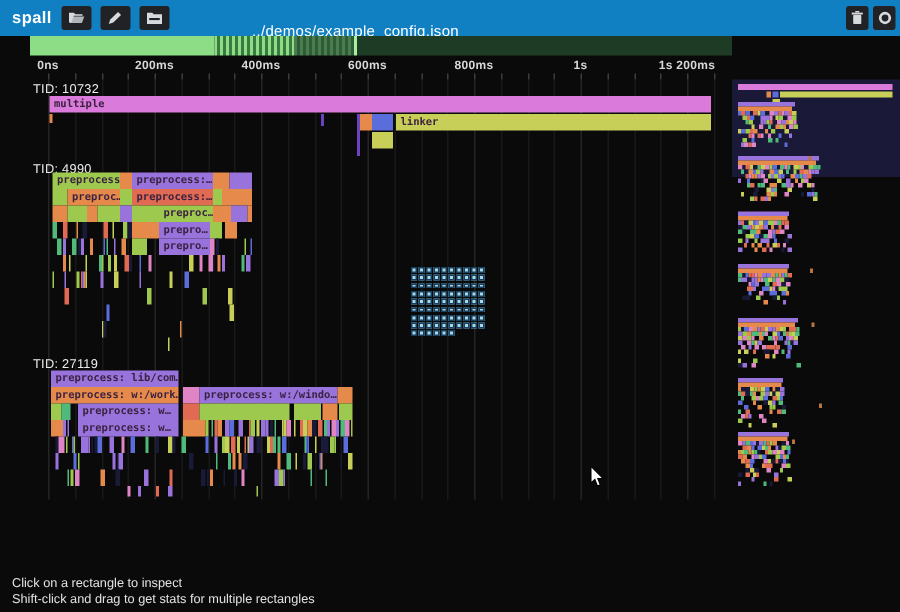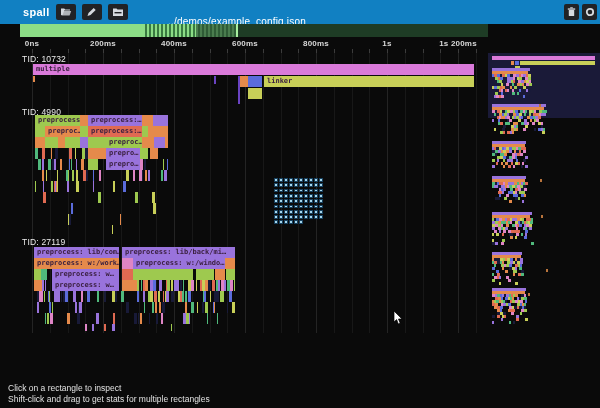--- a/index.html
+++ b/index.html
@@ -2,21 +2,21 @@
 <html><head>
 <meta charset="utf-8">
 <style>
   html,body{margin:0;padding:0;background:#000;}
   .screen{position:relative;width:600px;height:408px;background:#0a0a0a;overflow:hidden;
           font-family:"Liberation Sans",sans-serif;}
   .abs{position:absolute;}
   
   .topbar{position:absolute;left:0;top:0;width:600px;height:24px;background:#1180c2;
           display:flex;align-items:center;}
-  .logo{color:#fff;font-size:11px;font-weight:700;letter-spacing:.3px;margin-left:23px;}
+  .logo{color:#fff;font-size:11px;font-weight:700;letter-spacing:.3px;margin-left:8px;}
   .hbtn{width:20px;height:16px;background:#212225;border-radius:2px;margin-left:6px;
         display:flex;align-items:center;justify-content:center;color:#d6dadf;}
   .hbtn svg{display:block;}
   .hbtn.right{width:15px;margin-left:0;}
   .title{position:absolute;left:237px;top:6px;transform:translateX(-50%);
          color:#fff;font-size:10px;letter-spacing:.2px;white-space:nowrap;margin-top:10px;}
   .rbtns{position:absolute;right:3px;top:4px;display:flex;gap:3px;}
   
   .ruler-label{position:absolute;color:#d8d8d8;font-size:8px;font-weight:700;
                letter-spacing:.2px;white-space:nowrap;}
@@ -257,23 +257,20 @@
       <div class="span" style="position: absolute; left: 152px; top: 192px; width: 3px; height: 11px; background: rgb(200, 207, 88);"></div>
       <div class="span" style="position: absolute; left: 71px; top: 203px; width: 2px; height: 11px; background: rgb(91, 108, 219);"></div>
       <div class="span" style="position: absolute; left: 153px; top: 203px; width: 3px; height: 11px; background: rgb(200, 207, 88);"></div>
       <div class="span" style="position: absolute; left: 68px; top: 214px; width: 1px; height: 11px; background: rgb(200, 207, 88);"></div>
       <div class="span" style="position: absolute; left: 69px; top: 214px; width: 2px; height: 11px; background: rgb(24, 26, 56);"></div>
       <div class="span" style="position: absolute; left: 120px; top: 214px; width: 1px; height: 11px; background: rgb(229, 138, 75);"></div>
       <div class="span" style="position: absolute; left: 112px; top: 225px; width: 1px; height: 9px; background: rgb(200, 207, 88);"></div>
       <div class="tid-label" style="position: absolute; left: 22px; top: 237px;">TID: 27119</div>
       <div class="span" style="position: absolute; left: 34px; top: 247px; width: 85px; height: 11px; background: rgb(153, 115, 220);">
         <span class="lbl">preprocess: lib/com…</span>
-      </div>
-      <div class="span" style="position: absolute; left: 122px; top: 247px; width: 113px; height: 11px; background: rgb(153, 115, 220);">
-        <span class="lbl">preprocess: lib/back/mi…</span>
       </div>
       <div class="span" style="position: absolute; left: 34px; top: 258px; width: 85px; height: 11px; background: rgb(229, 138, 75);">
         <span class="lbl">preprocess: w:/work…</span>
       </div>
       <div class="span" style="position: absolute; left: 122px; top: 258px; width: 11px; height: 11px; background: rgb(223, 133, 197);"></div>
       <div class="span" style="position: absolute; left: 133px; top: 258px; width: 92px; height: 11px; background: rgb(153, 115, 220);">
         <span class="lbl">preprocess: w:/windo…</span>
       </div>
       <div class="span" style="position: absolute; left: 225px; top: 258px; width: 10px; height: 11px; background: rgb(229, 138, 75);"></div>
       <div class="span" style="position: absolute; left: 34px; top: 269px; width: 7px; height: 11px; background: rgb(158, 201, 79);"></div>

